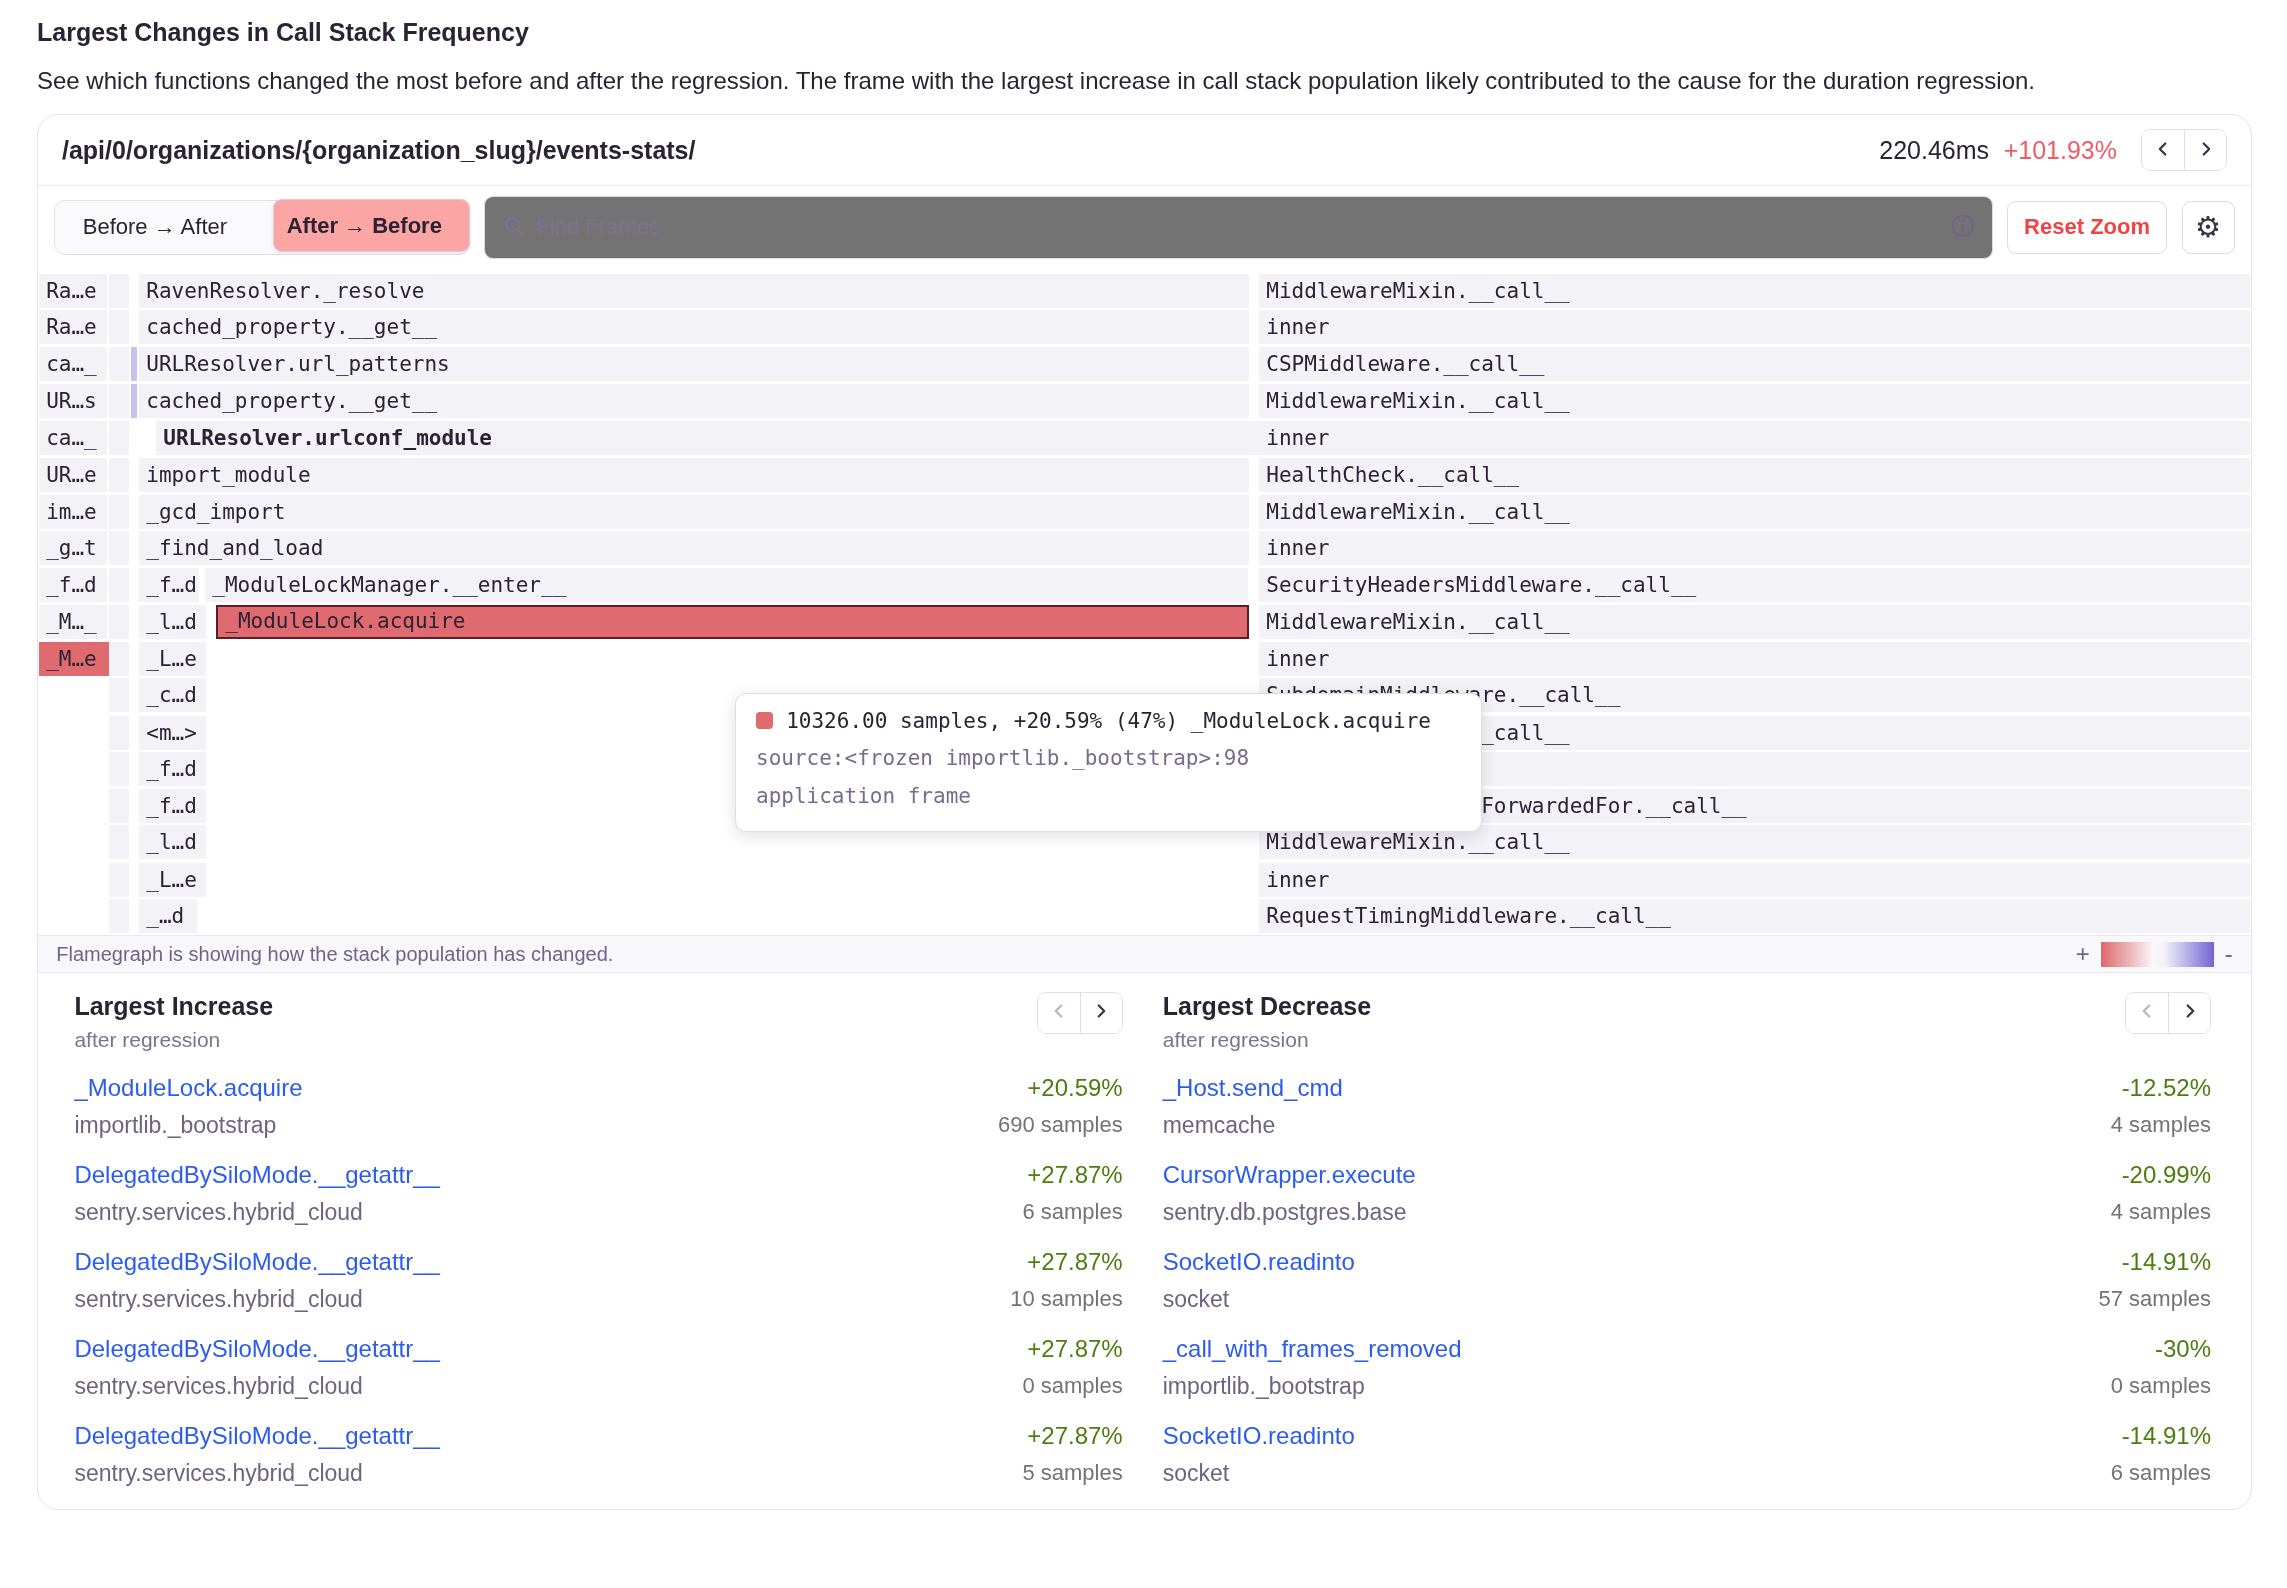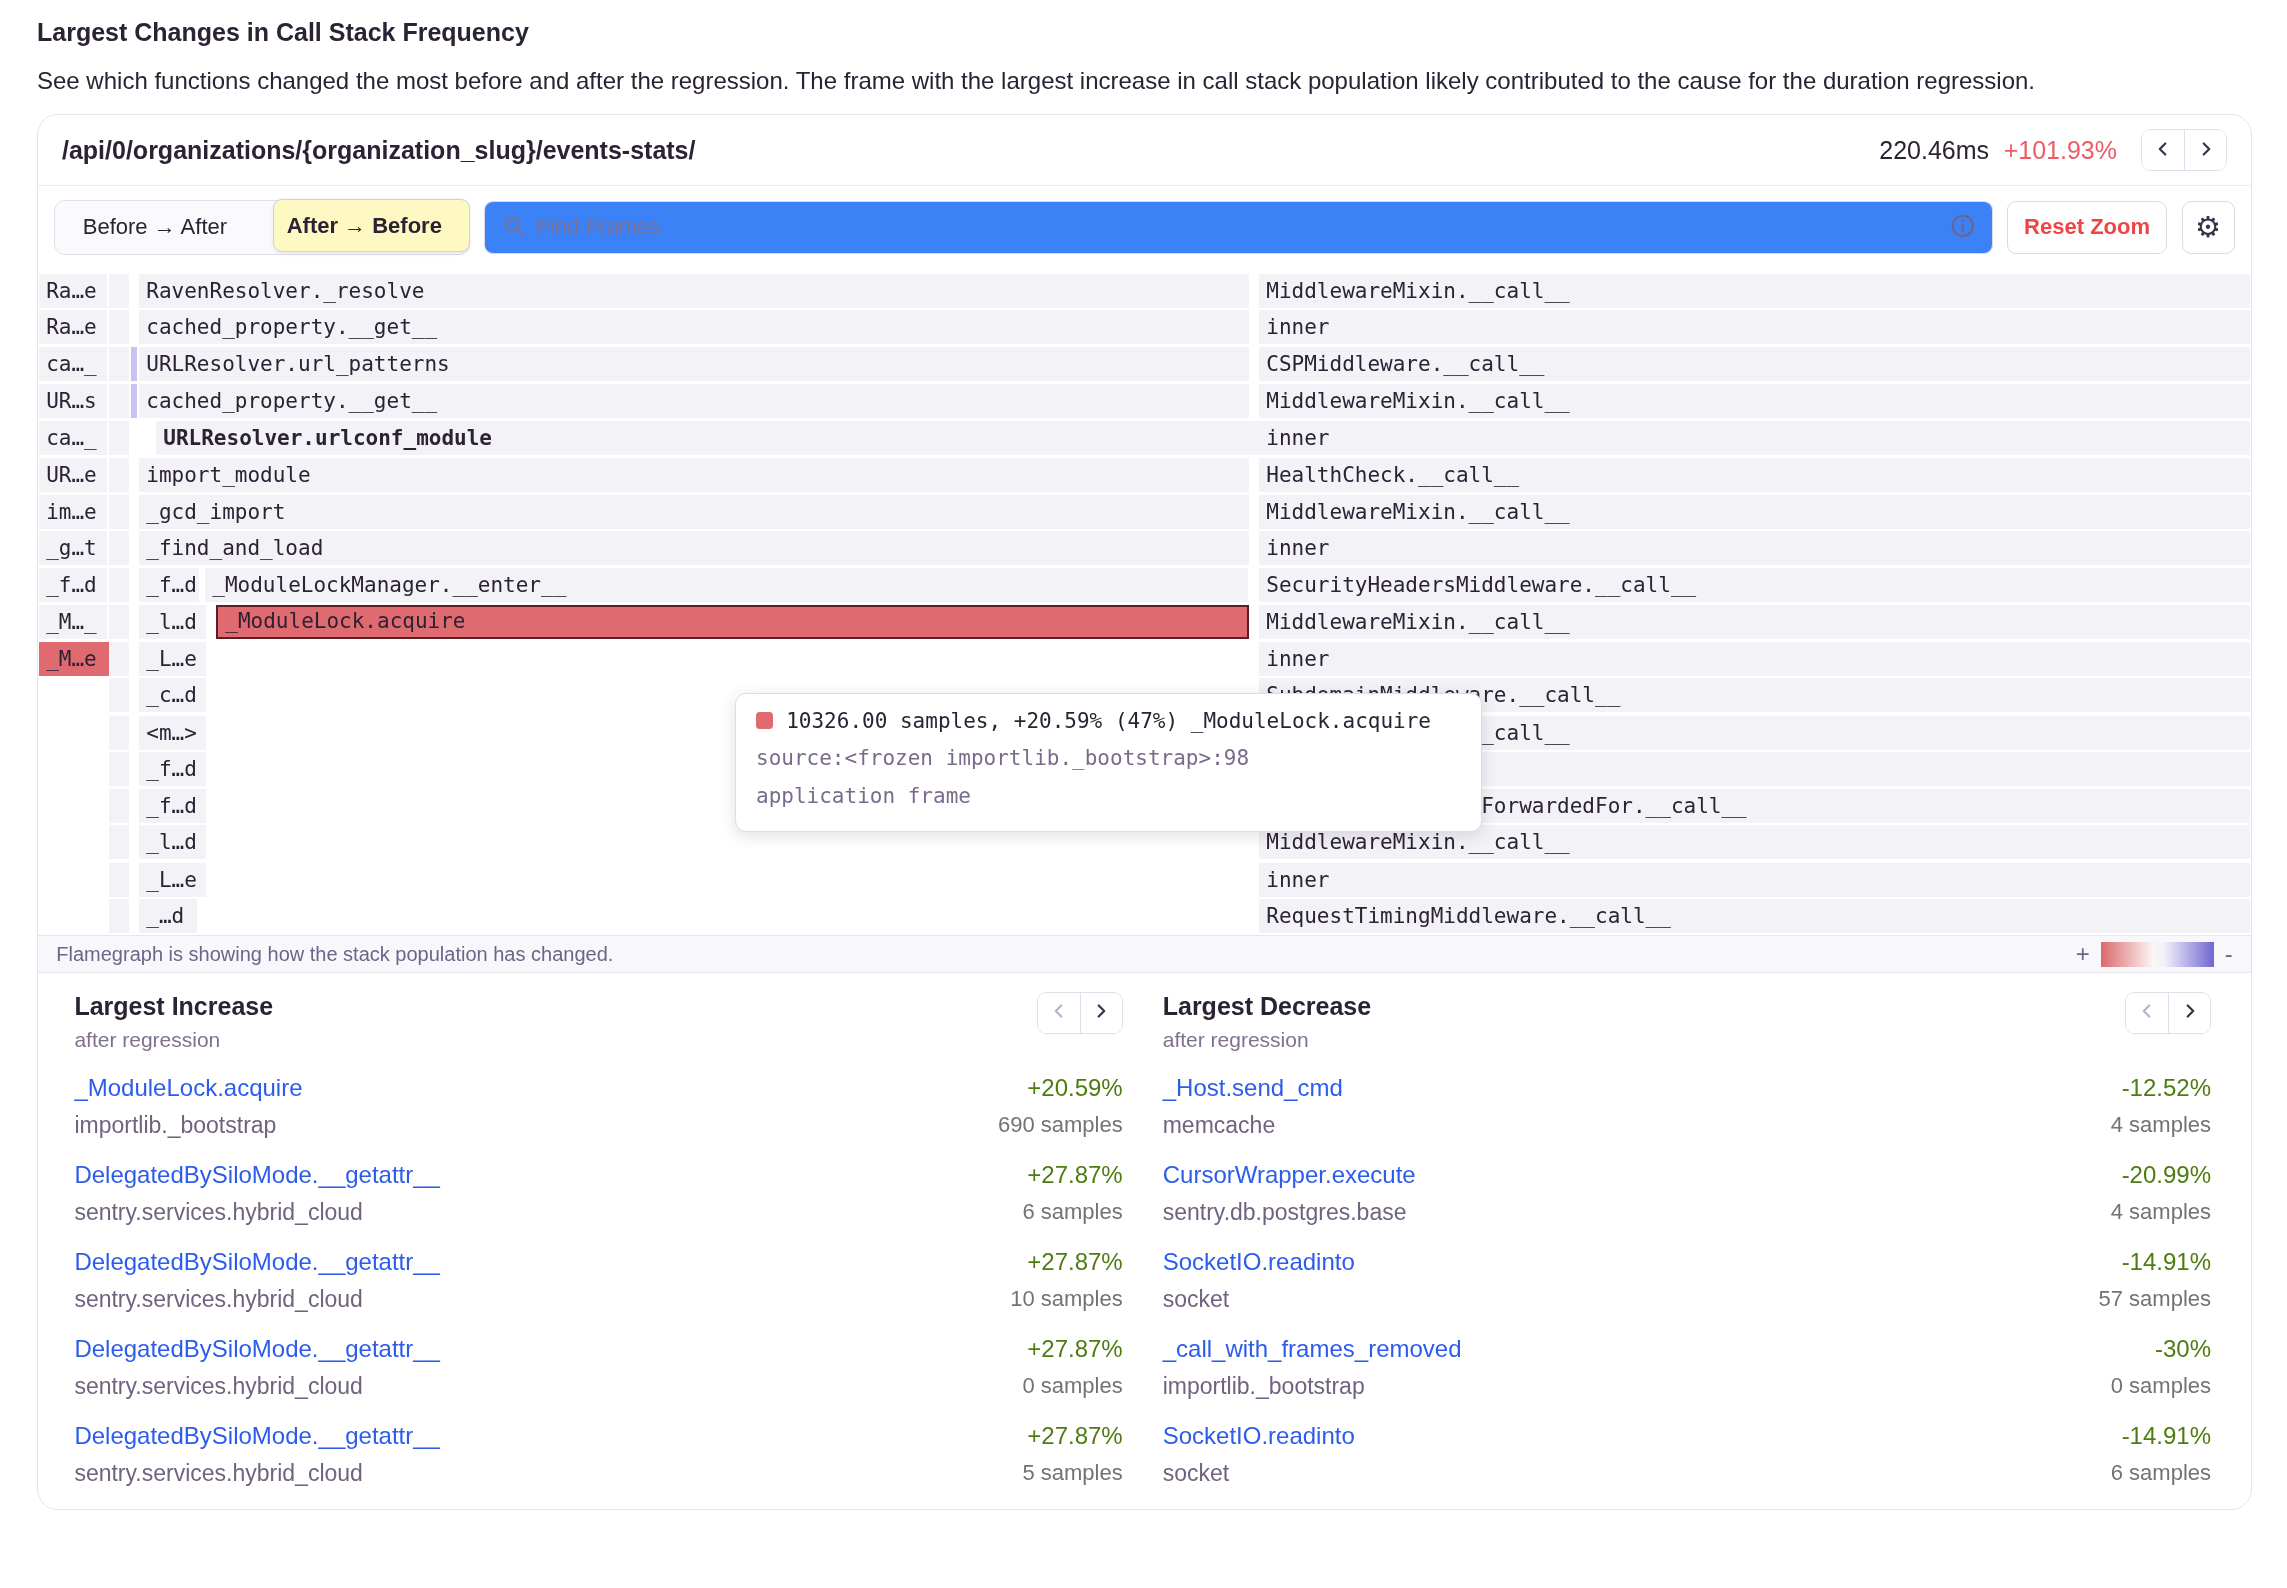--- a/index.html
+++ b/index.html
@@ -32,23 +32,23 @@
   }
   .pager button + button { border-left:1.8px solid #e2dee9; }
   .pager svg { width:22px; height:22px; }
   .chev { fill:none; stroke:#3a3248; stroke-width:2.4; stroke-linecap:round; stroke-linejoin:round; }
   .chev.dim { stroke:#b9b1c7; }
 
   
   .toolbar { height:82px; display:flex; align-items:center; padding:0 16.4px; gap:14.6px; }
   .segmented { display:flex; align-items:stretch; border:1.8px solid #e3dfea; border-radius:11px; background:#faf9fc;gap:20px; }
   .seg { height:53px; padding:0 27.4px; display:flex; align-items:center; font-size:22px; color:#2b2233; cursor:pointer; white-space:nowrap; }
-  .seg.active { background:#fef9c3; border:1.8px solid #d4cdde; border-radius:9.1px; margin:-1.8px; font-weight:700; box-shadow:0 1.8px 4.6px rgba(43,34,51,.08);padding-left:13px; }
-
-  .search-box { flex:1; height:53px; border:1.8px solid #ddd8e6; border-radius:9.1px; background:#3b82f6; display:flex; align-items:center; padding:0 16.4px; gap:11px; }
+  .seg.active { background:#fca5a5; border:1.8px solid #d4cdde; border-radius:9.1px; margin:-1.8px; font-weight:700; box-shadow:0 1.8px 4.6px rgba(43,34,51,.08);padding-left:13px; }
+
+  .search-box { flex:1; height:63px; border:1.8px solid #ddd8e6; border-radius:9.1px; background:#737373; display:flex; align-items:center; padding:0 16.4px; gap:11px; }
   .search-box input { flex:1; border:none; outline:none; font-size:22px; color:#2b2233; font-family:"Liberation Sans",sans-serif; background:transparent; }
   .search-box input::placeholder { color:#80708f; }
   .icon-svg { flex:none; }
 
   .btn { height:53px; padding:0 16px; border:1.8px solid #ddd8e6; border-radius:9.1px; background:#fff; font-size:22px; font-weight:700; color:#ef4444; cursor:pointer; font-family:"Liberation Sans",sans-serif; }
   .icon-btn { width:53px; padding:0; display:flex; align-items:center; justify-content:center; font-size:29px; color:#3a3248; font-weight:400; }
 
   
   .flame { position:relative; height:667px; background:#fff; overflow:hidden;
            font-family:"DejaVu Sans Mono", monospace; font-size:21px; }

